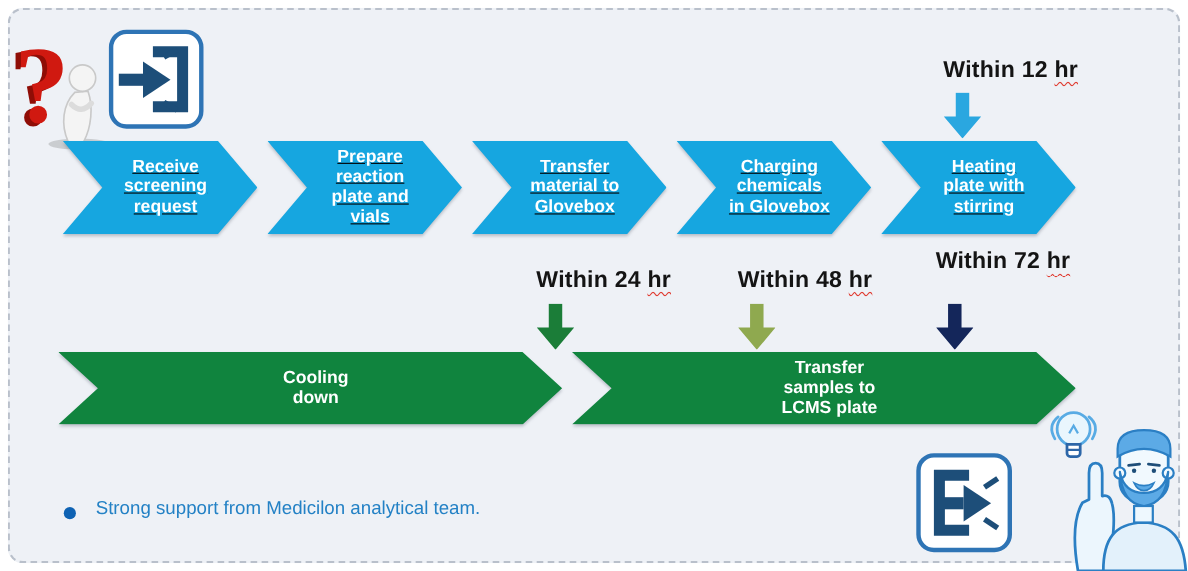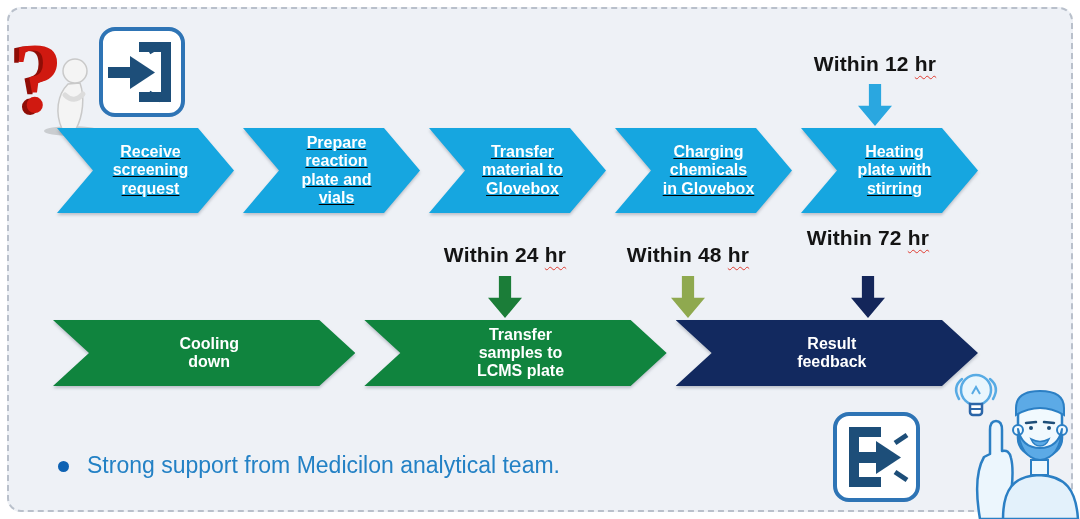--- a/index.html
+++ b/index.html
@@ -5,29 +5,29 @@
   html,body{margin:0;padding:0;width:1080px;height:519px;overflow:hidden;
     background:#ffffff;font-family:"Liberation Sans",sans-serif;position:relative;}
   .panel{position:absolute;left:7px;top:7px;width:1066px;height:505px;box-sizing:border-box;
     background:#eef1f6;border:2px dashed #b9c0cb;border-radius:14px;}
   .chevron-row{position:absolute;display:flex;gap:9px;
     filter:drop-shadow(0 2.5px 1.5px rgba(50,60,80,.28));}
   .step{flex:1;display:flex;align-items:center;justify-content:center;text-align:center;
     color:#ffffff;font-weight:bold;font-size:16px;line-height:1.13;white-space:pre-line;
     padding:0 28px 0 38px;box-sizing:border-box;
     clip-path:polygon(0 0,calc(100% - 36px) 0,100% 50%,calc(100% - 36px) 100%,0 100%,36px 50%);}
-  .annotation{position:absolute;width:210px;text-align:center;font-size:21px;font-weight:bold;
+  .annotation{position:absolute;width:210px;text-align:right;font-size:21px;font-weight:bold;
     color:#141414;letter-spacing:.2px;}
   .annotation .unit{text-decoration:underline wavy #e03c31;text-decoration-thickness:1px;
     text-underline-offset:4px;}
   .down-arrow{position:absolute;width:34px;height:42px;
     clip-path:polygon(32% 0,68% 0,68% 52%,100% 52%,50% 100%,0 52%,32% 52%);}
   .bullet-dot{position:absolute;left:58px;top:461px;width:11px;height:11px;border-radius:50%;
     background:#0e62b3;}
-  .bullet-text{position:absolute;left:87px;top:452px;font-size:23px;color:#2381c5;}
+  .bullet-text{position:absolute;left:87px;top:452px;font-size:17px;color:#2381c5;}
   .icon-box{position:absolute;background:#ffffff;border:4px solid #2e74b5;border-radius:16px;
     box-sizing:border-box;}
   svg{display:block;}
 </style>
 </head>
 <body>
 
 <div class="panel"></div>
 
 <svg style="position:absolute;left:8px;top:24px" width="100" height="112" viewBox="0 0 100 112">
@@ -87,22 +87,20 @@
 plate with
 stirring</div>
 </div>
 
 <div class="chevron-row" style="left:53px;top:320px;width:925px;height:66px;">
   <div class="step" style="background-color: rgb(16, 132, 62);">Cooling
 down</div>
   <div class="step" style="background-color: rgb(16, 132, 62);">Transfer
 samples to
 LCMS plate</div>
-  <div class="step" style="background-color: rgb(18, 41, 95);">Result
-feedback</div>
 </div>
 
 <span class="bullet-dot"></span>
 <div class="bullet-text">Strong support from Medicilon analytical team.</div>
 
 <div class="icon-box" style="left:833px;top:412px;width:87px;height:90px;">
   <svg width="79" height="82" viewBox="0 0 79 82" style="margin:0 auto">
     <path d="M44 16 H17 V66 H44" fill="none" stroke="#1d4e79" stroke-width="10"></path>
     <rect x="15" y="36" width="24" height="11" fill="#1d4e79"></rect>
     <polygon points="39,25 64,41.5 39,58" fill="#1d4e79"></polygon>

